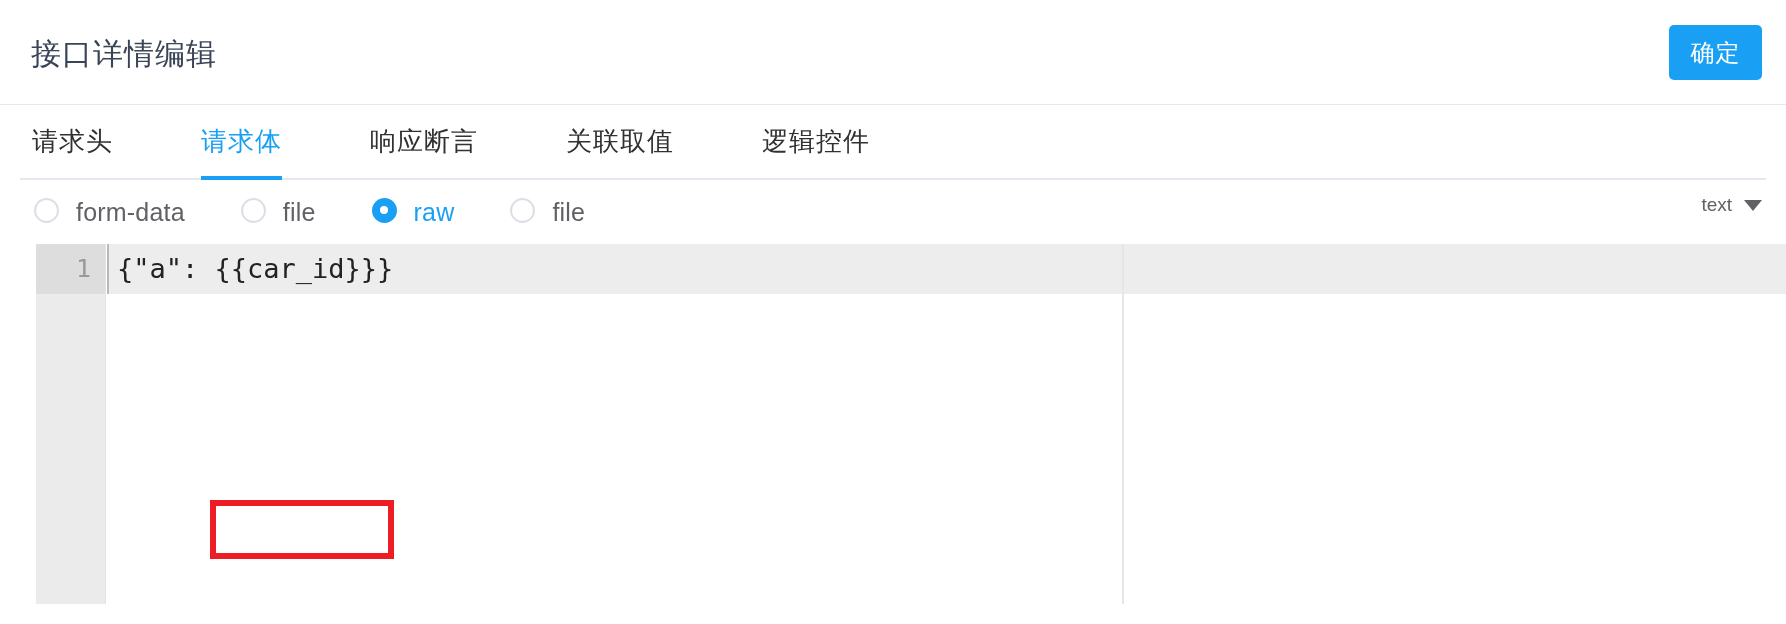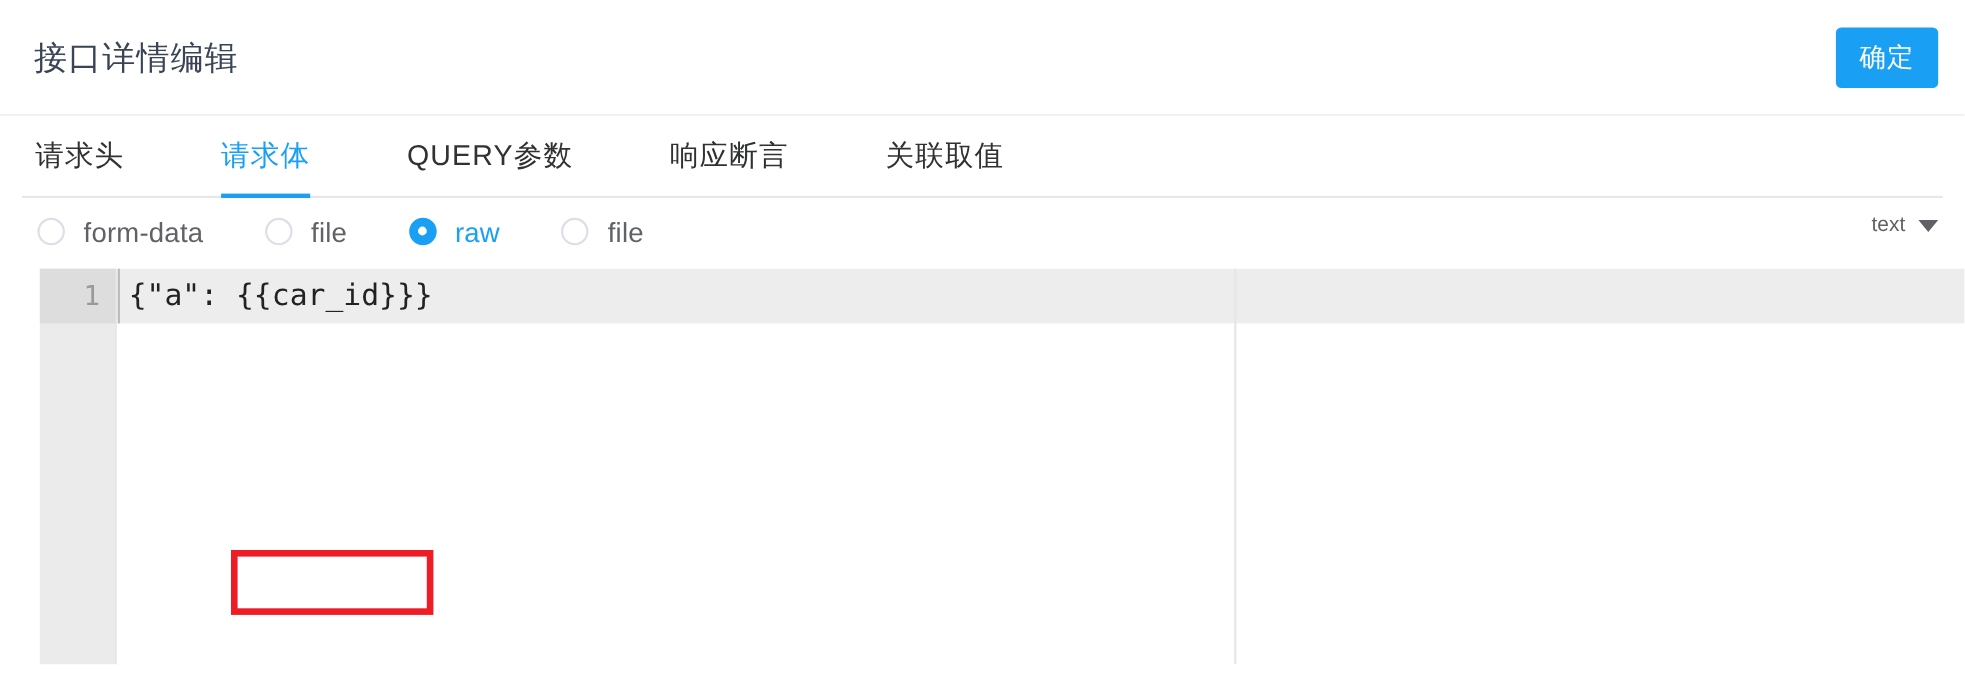--- a/index.html
+++ b/index.html
@@ -245,23 +245,23 @@
 
   <div class="dialog-header">
     <div class="dialog-title">接口详情编辑</div>
     <button class="confirm-button">确定</button>
   </div>
 
   <div class="tabs">
     <div class="tabs-inner" id="tabs-inner">
         <div class="tab">请求头</div>
         <div class="tab active">请求体</div>
-        <div class="tab">QUERY参数</div>
         <div class="tab">响应断言</div>
         <div class="tab">关联取值</div>
+        <div class="tab">逻辑控件</div>
       </div>
   </div>
 
   <div class="radio-row">
     <div id="radio-list" style="display:flex;align-items:center;">
         <label class="radio">
           <span class="radio-dot"></span>
           <span class="radio-label">form-data</span>
         </label>
         <label class="radio">

